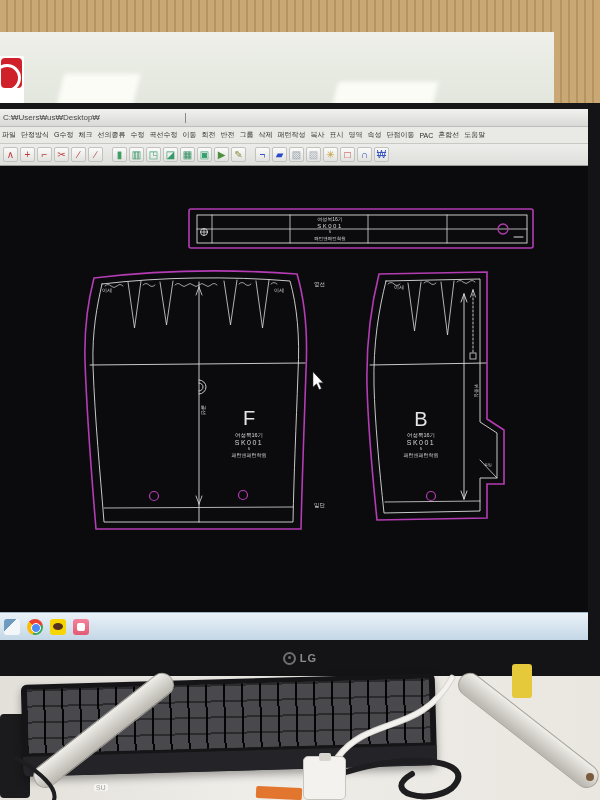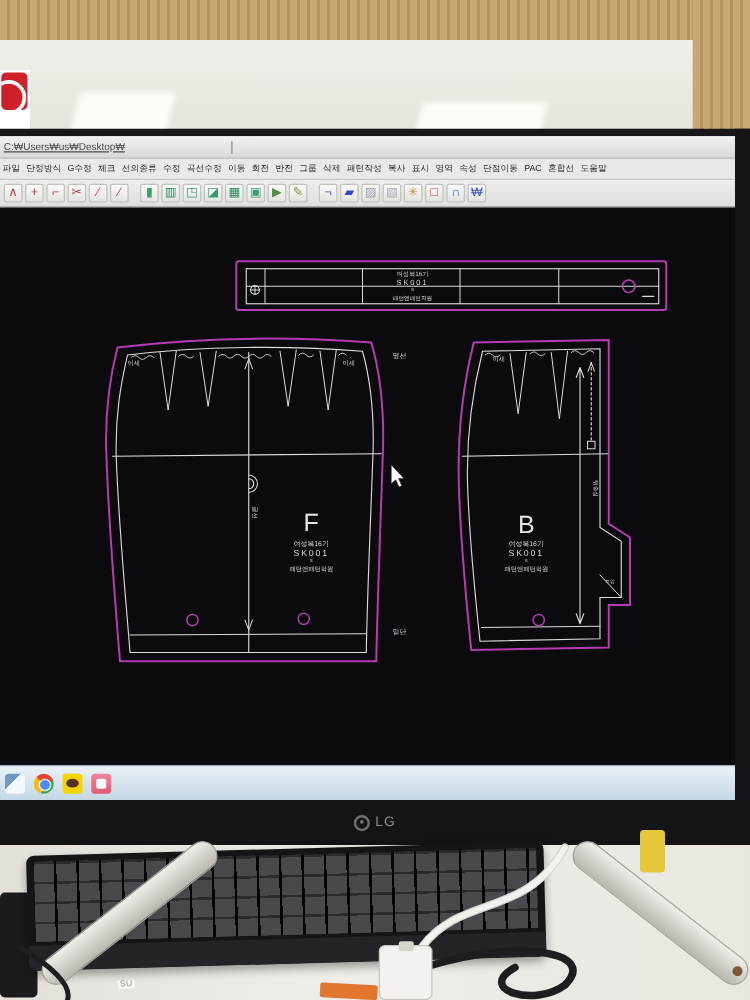--- a/index.html
+++ b/index.html
@@ -18,21 +18,21 @@
   .glare2{left:332px;top:50px;width:100px;height:50px;}
   .sign{position:absolute;left:0;top:56px;width:24px;height:52px;background:#fff;}
   .sign-red{position:absolute;left:1px;top:2px;width:21px;height:30px;background:#d0202a;border-radius:4px;overflow:hidden;}
   .sign-red::after{content:"";position:absolute;left:-8px;top:6px;width:22px;height:22px;border:3px solid #fff;border-radius:50%;}
 
   
   .monitor{position:absolute;left:0;top:103px;width:600px;height:573px;background:#17171a;}
   .screen{position:absolute;left:0;top:6px;width:588px;height:531px;background:#dcdcda;display:flex;flex-direction:column;}
   .bezel-right{position:absolute;right:0;top:0;width:12px;height:573px;background:#141416;}
   .titlebar{height:18px;background:linear-gradient(#f1f1f0,#d9d9d7);display:flex;align-items:center;position:relative;border-bottom:1px solid #bdbdbb;}
-  .titlebar span{font-size:8px;color:#4a4a4a;padding-left:3px;white-space:nowrap;text-decoration:underline;}
+  .titlebar span{font-size:8px;color:#4a4a4a;padding-left:3px;white-space:nowrap;}
   .tabmark{position:absolute;left:185px;top:4px;width:1px;height:10px;background:#8a8a8a;}
   .menubar{height:17px;background:#e9e9e6;display:flex;align-items:center;padding-left:2px;border-bottom:1px solid #c8c8c5;overflow:hidden;}
   .menubar span{font-size:7px;color:#2b2b2b;margin-right:5px;white-space:nowrap;cursor:default;}
   .toolbar{height:22px;background:linear-gradient(#ededeb,#dededb);display:flex;align-items:center;padding-left:3px;border-bottom:1px solid #9a9a98;}
   .tbi{width:15px;height:15px;margin-right:2px;font-size:10px;line-height:14px;text-align:center;
     background:linear-gradient(#fbfbfa,#e2e2df);border:1px solid #c2c2bf;border-radius:2px;overflow:hidden;}
   .tbi.gap{margin-right:9px;}
   .canvas{flex:1;background:#0b0b0d;position:relative;}
   .canvas svg{position:absolute;left:0;top:0;}
 
@@ -43,21 +43,21 @@
   .tk-chrome::after{content:"";position:absolute;left:4px;top:4px;width:8px;height:8px;border-radius:50%;background:#4b8bf5;border:1.5px solid #fff;}
   .tk-kakao{background:#f7d600;}
   .tk-kakao::after{content:"";position:absolute;left:3px;top:4px;width:10px;height:7px;border-radius:50%;background:#55331e;}
   .tk-remote{background:linear-gradient(#f2839b,#e35a72);}
   .tk-remote::after{content:"";position:absolute;left:4px;top:4px;width:8px;height:8px;background:#fff;border-radius:2px;}
 
   .bezel-bottom{position:absolute;left:0;top:537px;width:600px;height:36px;background:#141416;display:flex;align-items:center;justify-content:center;}
   .lg{display:flex;align-items:center;gap:4px;}
   .lg-circle{width:13px;height:13px;border:2px solid #6f6f6f;border-radius:50%;position:relative;}
   .lg-circle::after{content:"";position:absolute;left:3px;top:2px;width:3px;height:3px;border-radius:50%;background:#6f6f6f;}
-  .lg span{font-size:11px;font-weight:normal;color:#8b8b8b;letter-spacing:1px;}
+  .lg span{font-size:11px;font-weight:bold;color:#8b8b8b;letter-spacing:1px;}
 
   
   .desk{position:absolute;left:0;top:676px;width:600px;height:124px;
     background:linear-gradient(90deg,#e3e0da,#efede8 40%,#eae7e1);}
   .powerstrip{position:absolute;left:0;top:714px;width:30px;height:84px;background:#1b1b1d;border-radius:4px;}
   .keyboard{position:absolute;left:22px;top:679px;width:414px;height:92px;background:#151517;border-radius:6px;transform:rotate(-1.6deg);
     box-shadow:0 4px 8px rgba(0,0,0,.35);overflow:hidden;}
   .keys{position:absolute;left:6px;top:5px;right:6px;height:64px;
     background:
       repeating-linear-gradient(90deg,rgba(255,255,255,.13) 0 16px,rgba(0,0,0,.9) 16px 18px),

